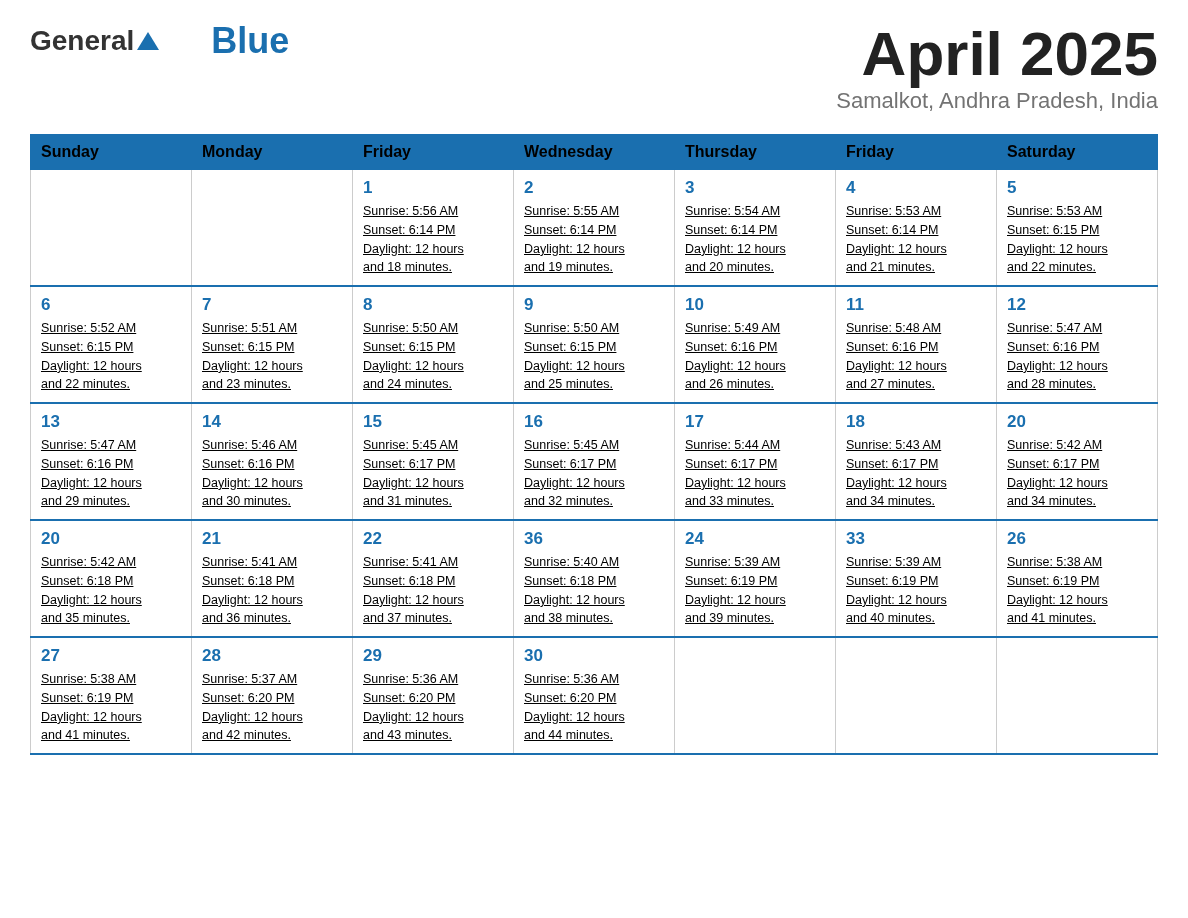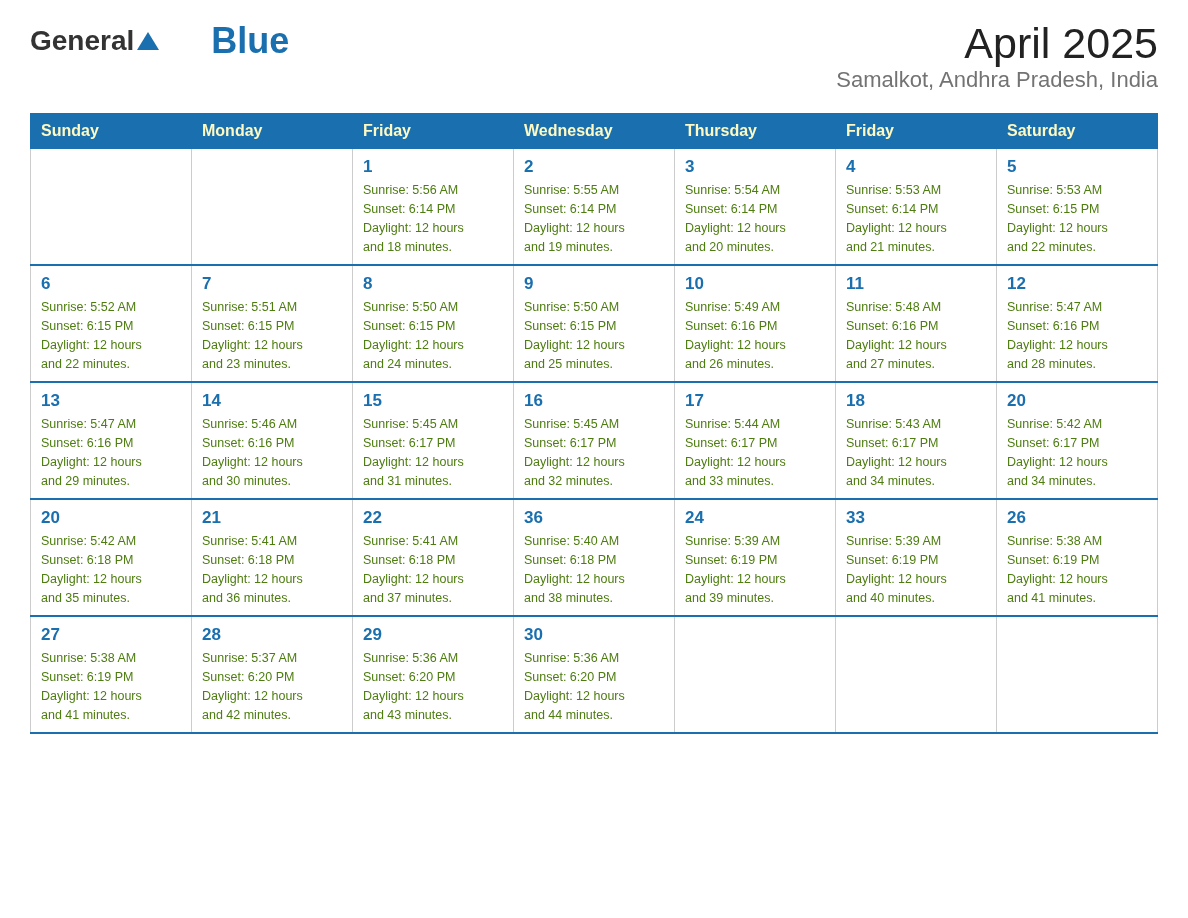--- a/index.html
+++ b/index.html
@@ -26,37 +26,37 @@
     }
     .logo-line2 {
       display: flex;
       align-items: center;
       margin-left: 52px;
     }
     .title-section {
       text-align: right;
     }
     .month-year {
-      font-size: 43px;
-      font-weight: normal;
+      font-size: 62px;
+      font-weight: bold;
       color: #222;
       line-height: 1.1;
     }
     .location {
       font-size: 22px;
       color: #737373;
       margin-top: 0;
     }
     .calendar {
       width: 100%;
       border-collapse: collapse;
     }
     .calendar thead th {
       background-color: #1a6faf;
-      color: #fef9c3;
+      color: #000000;
       font-size: 16px;
       font-weight: bold;
       padding: 8px 10px;
       text-align: left;
       border: 1px solid #1a6faf;
     }
     .calendar tbody td {
       vertical-align: top;
       padding: 8px 10px;
       border: 1px solid #ccc;
@@ -64,22 +64,23 @@
       min-height: 100px;
     }
     .day-number {
       font-size: 17px;
       font-weight: bold;
       color: #1a6faf;
       margin-bottom: 4px;
     }
     .day-info {
       font-size: 12.5px;
-      color: #4d7c0f;
+      color: #000000;
       line-height: 1.5;
+      text-decoration: underline;
     }
     .empty-cell {
       background: #fff;
     }
     .calendar tbody tr td {
       border-bottom: 2px solid #1a6faf;
     }
     .calendar tbody tr td:first-child {
       border-left: 1px solid #ccc;
     }

